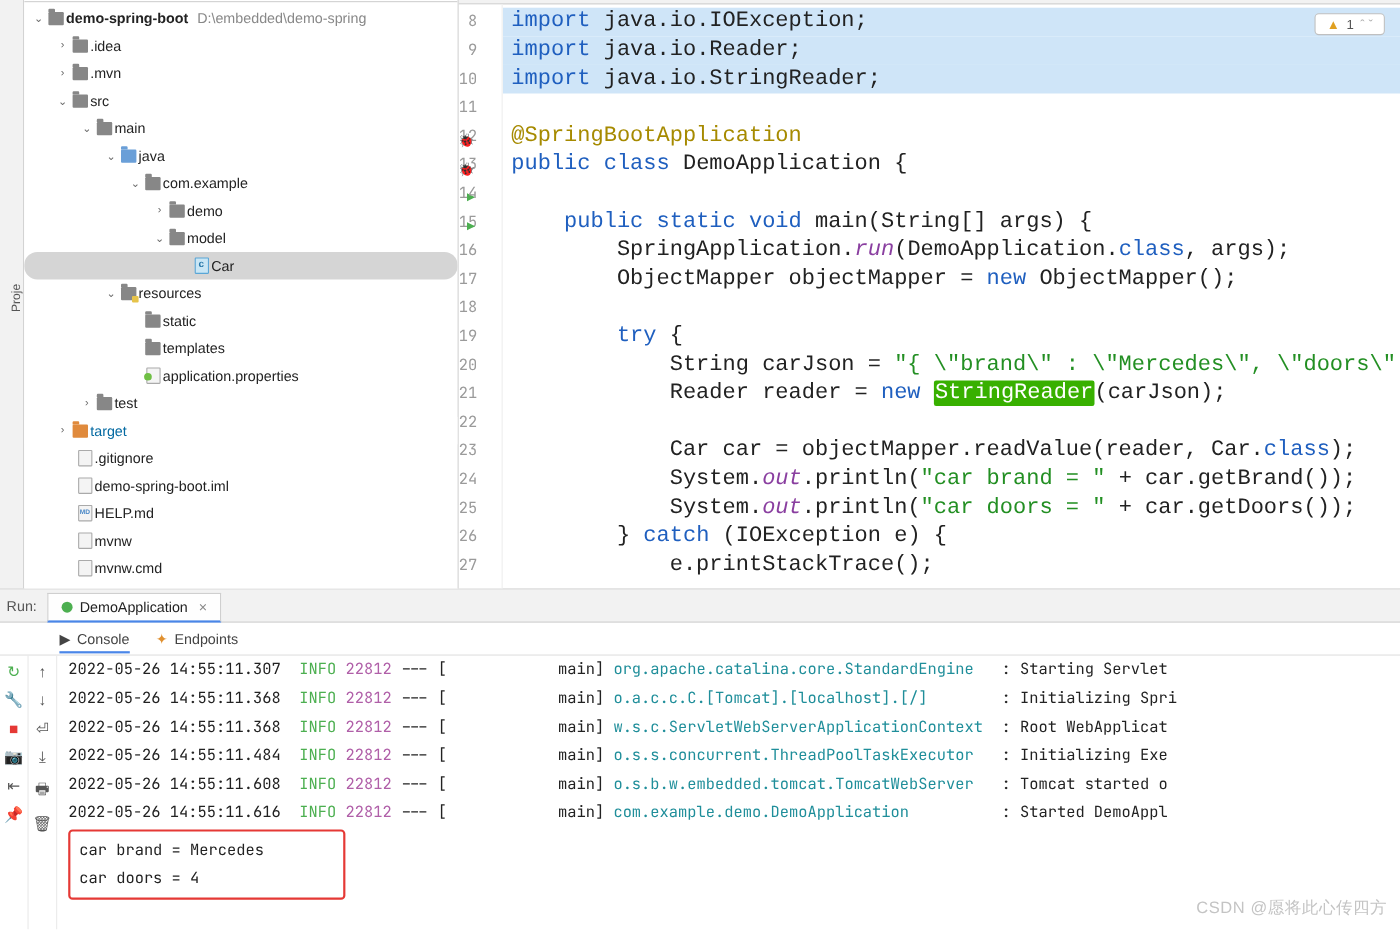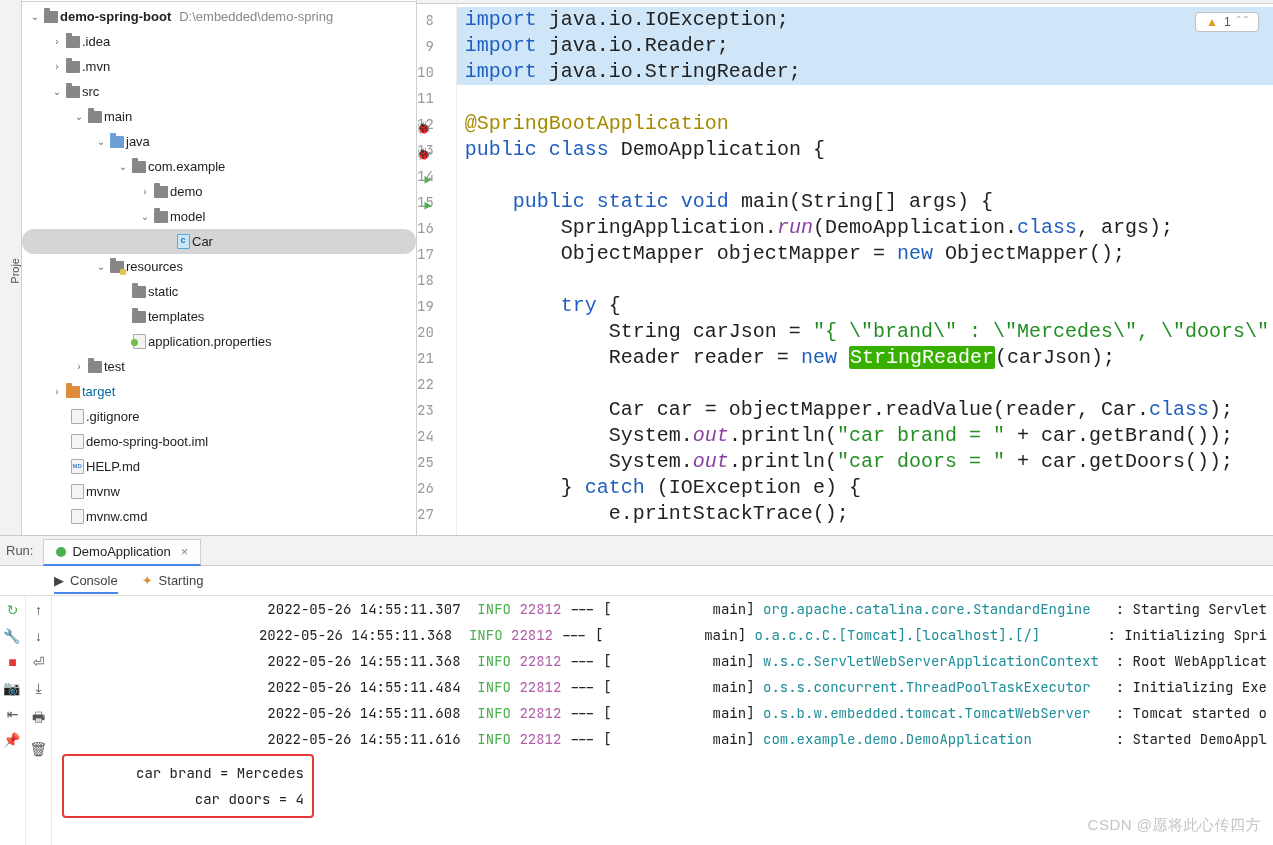--- a/index.html
+++ b/index.html
@@ -62,21 +62,21 @@
 .run-tab .dot { width:10px; height:10px; border-radius:50%; background:#4caf50; }
 .run-sub { height:30px; display:flex; align-items:center; border-bottom:1px solid #e0e0e0; padding-left:54px; gap:24px; font-size:13px; }
 .run-sub .sub { display:flex; align-items:center; gap:6px; color:#444; }
 .run-sub .sub.active { border-bottom:2px solid #4a86e8; padding-bottom:4px; margin-bottom:-6px; }
 .run-body { flex:1; display:flex; }
 .run-tools-left { width:26px; display:flex; flex-direction:column; align-items:center; padding-top:6px; gap:10px; border-right:1px solid #eaeaea; color:#555; font-size:14px; }
 .run-tools-left .stop { color:#e53935; }
 .run-tools-left .green { color:#4caf50; }
 .run-tools-mid { width:26px; display:flex; flex-direction:column; align-items:center; padding-top:6px; gap:10px; border-right:1px solid #eaeaea; color:#555; font-size:14px; }
 .console { flex:1; font-family:"JetBrains Mono","Consolas",monospace; font-size:14px; line-height:26px; padding:0 6px 6px 10px; overflow:hidden; white-space:pre; color:#222; position:relative; }
-.console .cl { height:26px; overflow:hidden;text-align:right; }
+.console .cl { height:26px; overflow:hidden; }
 .lv-info { color:#4caf50; }
 .pid { color:#b05fa8; }
 .logger { color:#1f8e9a; }
 .console .box { border:2px solid #e53935; border-radius:4px; padding:4px 8px; margin-top:2px; width:252px; }
 .watermark { position:absolute; right:12px; bottom:10px; color:#c4c4c4; font-size:15px; font-family:sans-serif; letter-spacing:0.5px; }
 </style>
 </head>
 <body>
 
 <div class="ide">
@@ -274,21 +274,21 @@
         <span style="color:#888;margin-left:4px">×</span>
       </div>
     </div>
     <div class="run-sub">
       <div class="sub active">
           <span>▶</span>
           <span>Console</span>
         </div>
       <div class="sub">
           <span style="color:#e09030">✦</span>
-          <span>Starting</span>
+          <span>Endpoints</span>
         </div>
     </div>
     <div class="run-body">
       <div class="run-tools-left">
         <span class="green">↻</span>
         <span>🔧</span>
         <span class="stop">■</span>
         <span>📷</span>
         <span>⇤</span>
         <span>📌</span>

